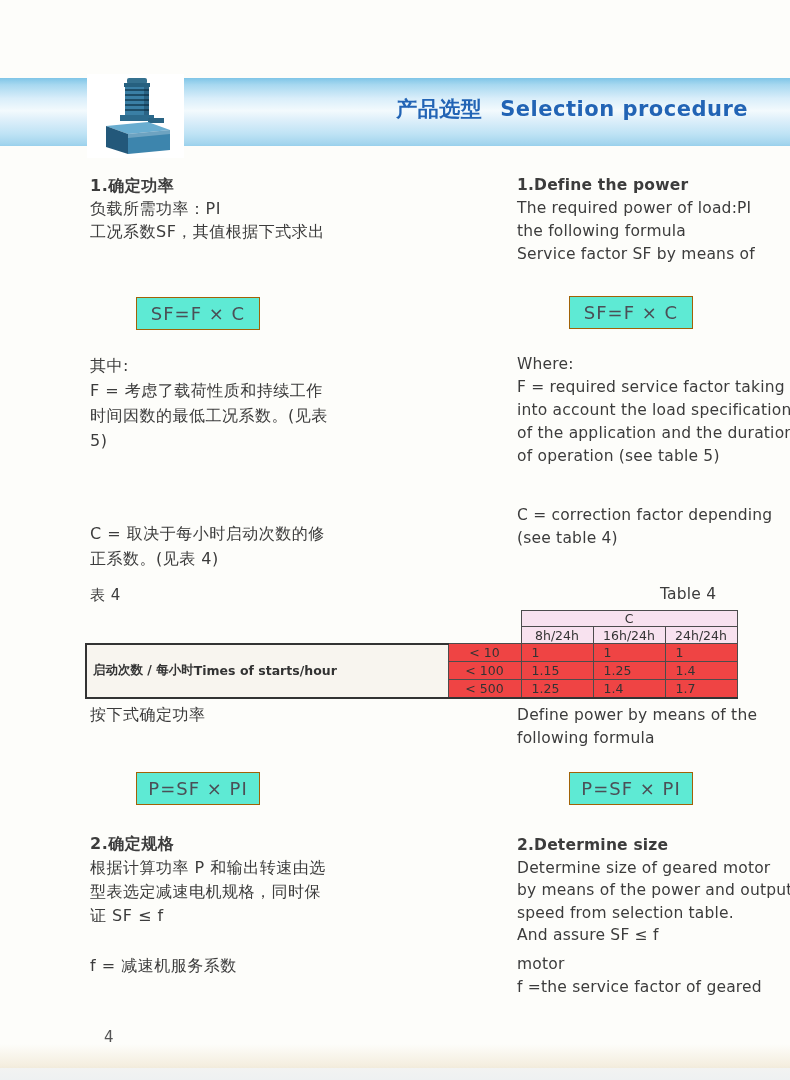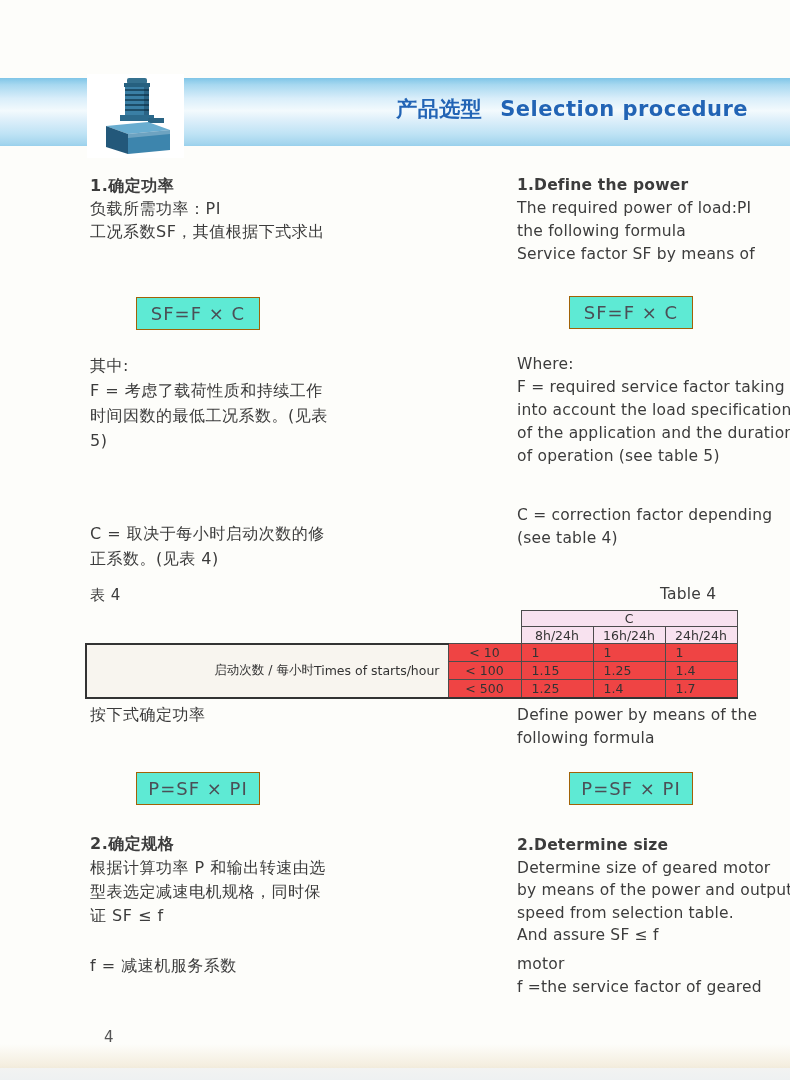--- a/index.html
+++ b/index.html
@@ -53,21 +53,21 @@
   table.t4 tr.tr-c td{height:14px;}
   table.t4 tr.tr-sub td{height:16px;}
   table.t4 tr.body td{height:17px;}
   td.pink{background:#f8e2ef !important;text-align:center;}
   td.bigcell{
     background:#f8f5ef !important;
     border-left:2px solid #333 !important;
     border-top:2px solid #333 !important;
     border-bottom:2px solid #333 !important;
   }
-  .bigcell-inner{display:flex;justify-content:flex-end;align-items:center;padding:0 8px 0 20px;}
+  .bigcell-inner{display:flex;justify-content:flex-start;align-items:center;padding:0 8px 0 6px;font-weight:bold;}
   td.limit{text-align:center;}
   td.val{text-align:left;padding-left:10px !important;}
   tr.lastrow td{border-bottom:2px solid #333;}
   td.col-last{border-right:1.5px solid #333;}
   
   .page-number{position:absolute;left:104px;top:1028px;font-size:15px;color:#555;}
   .bottom-shade{
     position:absolute;left:0;top:1044px;width:790px;height:24px;
     background:linear-gradient(180deg, rgba(245,239,226,0) 0%, #f4eedf 90%, #f1ebdb 100%);
   }

